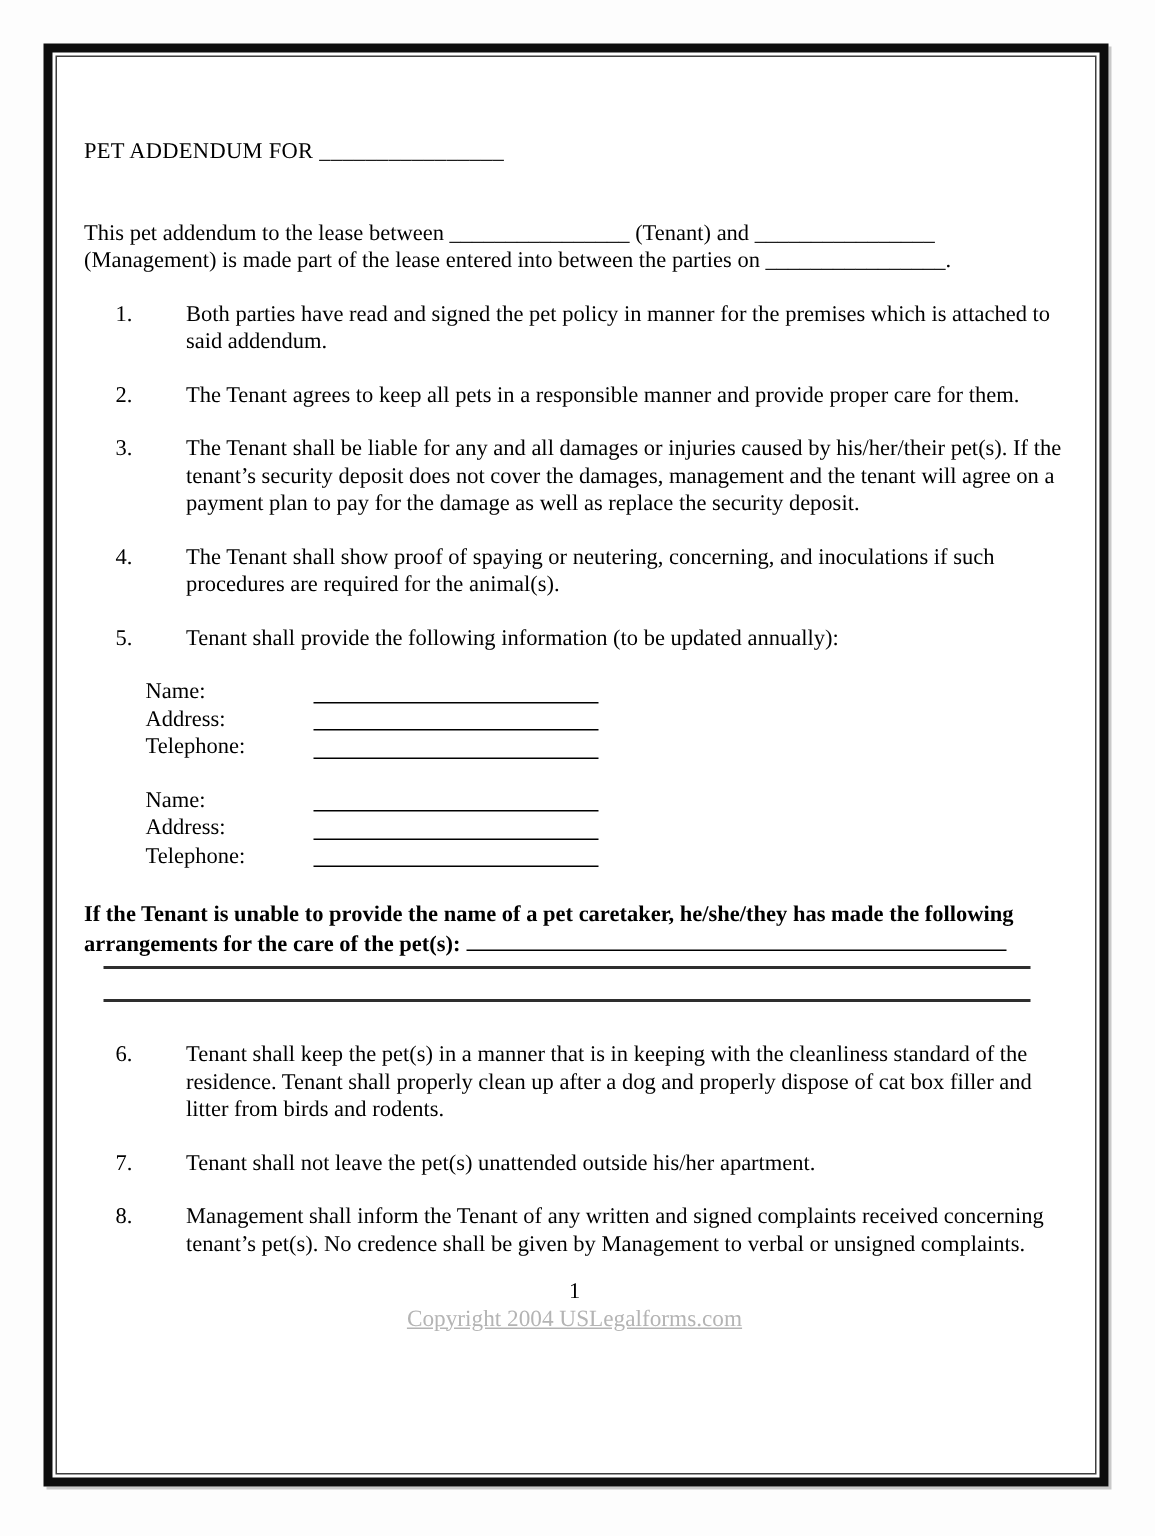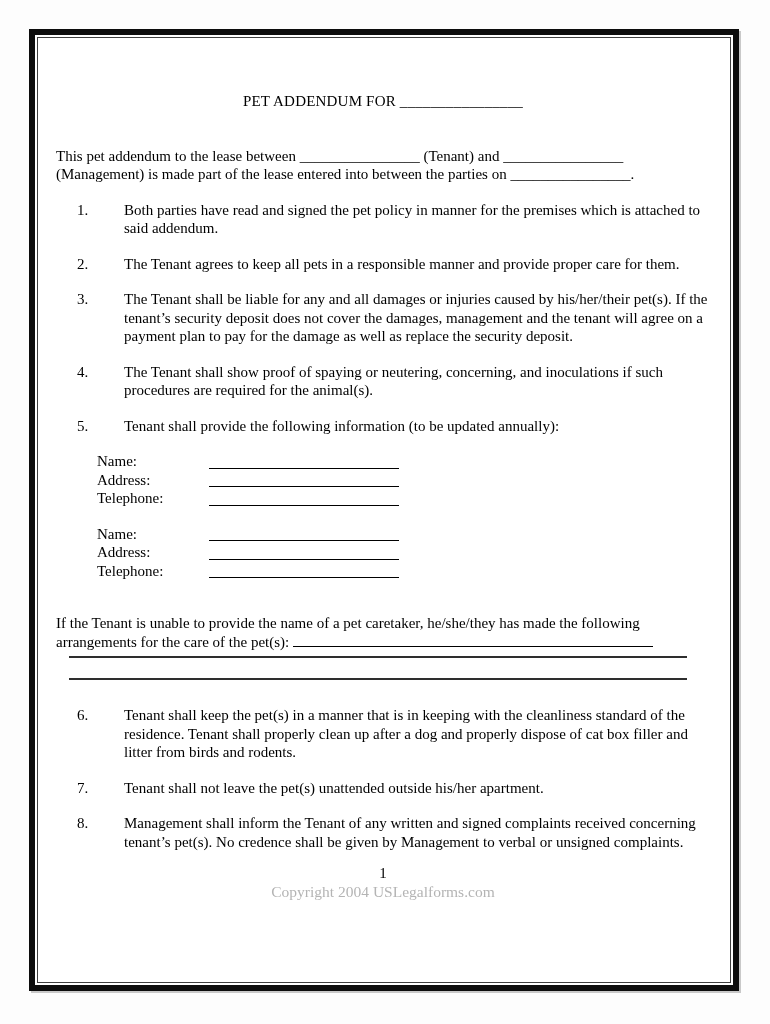--- a/index.html
+++ b/index.html
@@ -34,21 +34,20 @@
   .doc-content {
     position: absolute;
     inset: 0;
     padding: 0 20px 0 18px;
     font-size: 15px;
     line-height: 18.5px;
     overflow: hidden;
   }
   .doc-title {
     margin-top: 54px;
-    text-align: center;
     letter-spacing: 0.2px;
   }
   .intro {
     margin-top: 36px;
   }
   .clause {
     display: flex;
     margin: 17px 0 0 21px;
   }
   .clause-num {
@@ -81,21 +80,22 @@
     line-height: 18.5px;
   }
   .field-line {
     width: 190px;
     flex: none;
     border-bottom: 1px solid #000;
     margin-bottom: 2px;
     height: 0;
   }
   .arrangements {
-    margin-top: 34px;
+    margin-top: 21px;
+    font-weight: bold;
   }
   .inline-blank {
     display: inline-block;
     width: 360px;
     max-width: 100%;
     border-bottom: 1px solid #000;
     height: 13px;
     vertical-align: baseline;
   }
   .rule {
@@ -108,20 +108,21 @@
   .clause.after-rules { margin-top: 26px; }
   .page-number {
     margin-top: 13px;
     text-align: center;
   }
   .copyright {
     margin-top: 0;
     text-align: center;
     color: #b4b4b4;
     font-size: 15.5px;
+    text-decoration: underline;
   }
 </style>
 </head>
 <body>
 
 <div class="doc-frame">
   <div class="doc-frame-inner">
     <div class="doc-content">
 
       <div class="doc-title">PET ADDENDUM FOR ________________</div>

